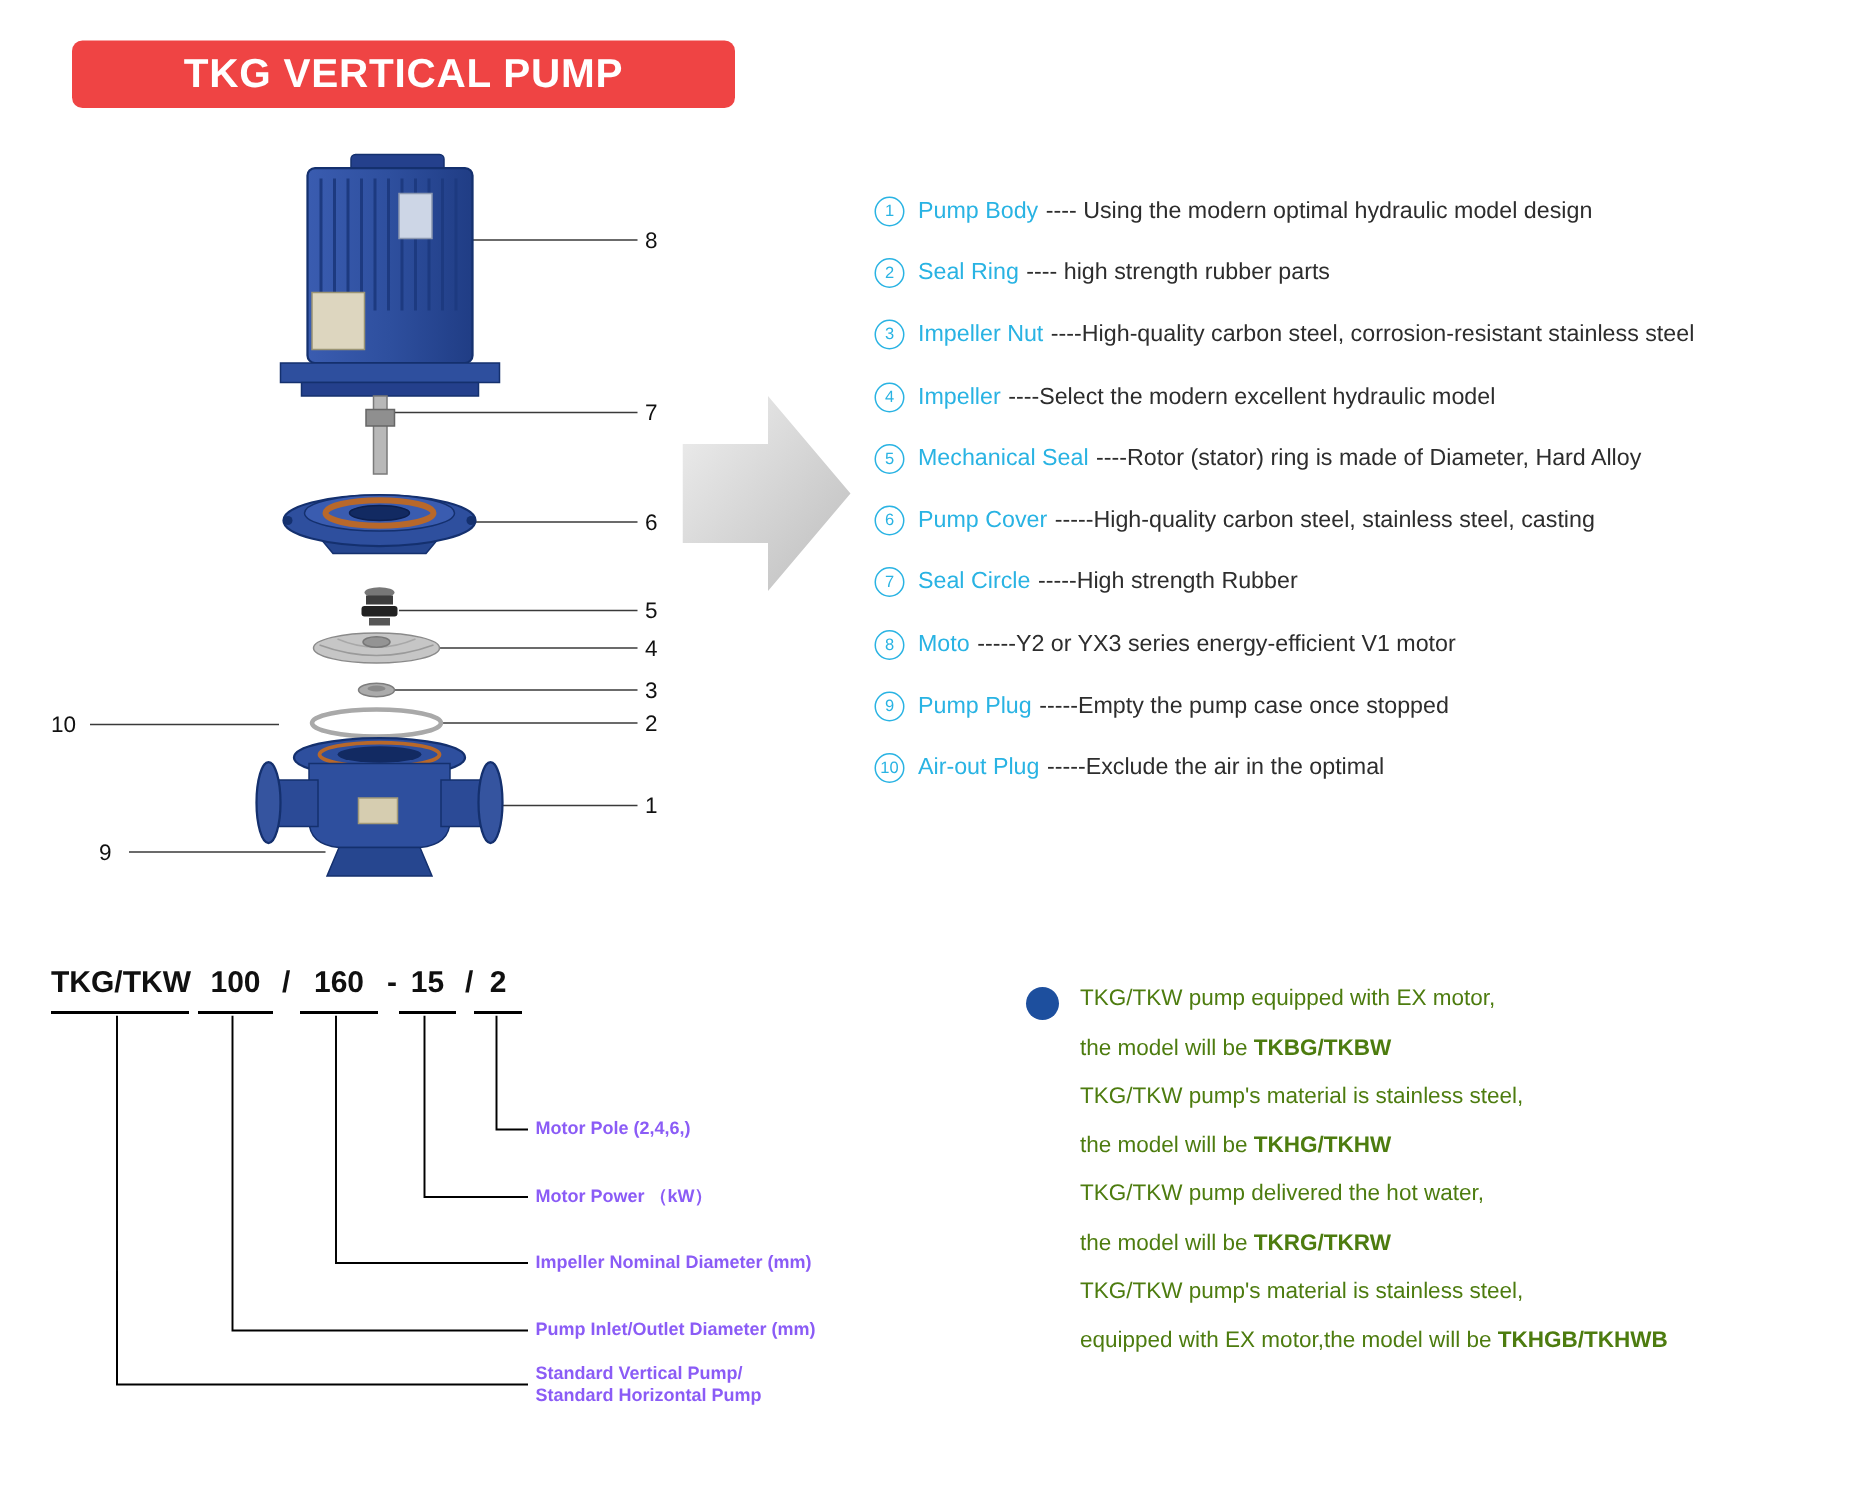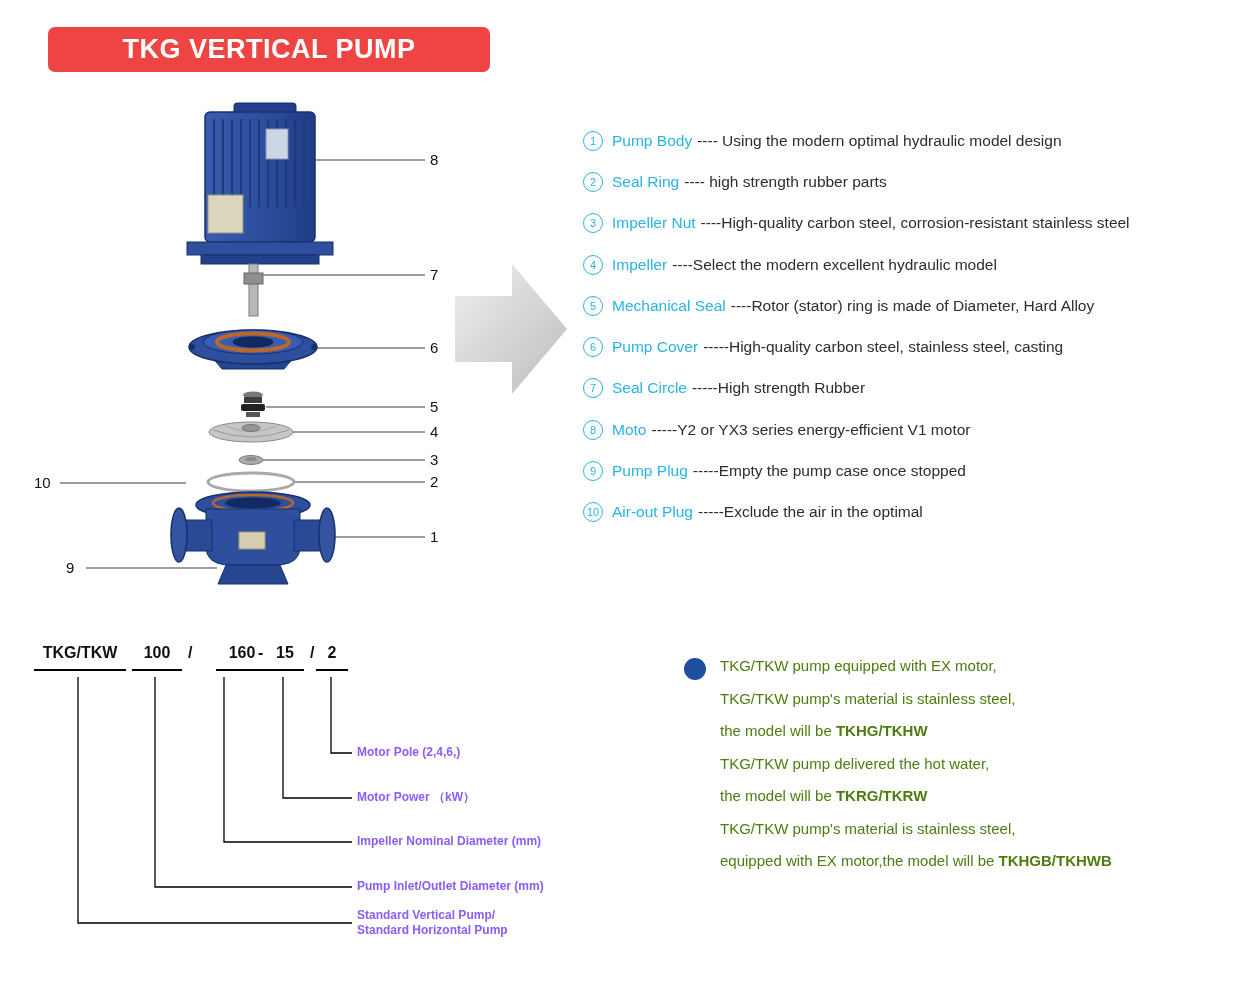--- a/index.html
+++ b/index.html
@@ -19,27 +19,27 @@
   .callout-num{font-size:15px;fill:#111;}
   
   .parts{position:absolute;left:583px;top:120px;}
   .part-row{display:flex;align-items:center;height:41.3px;white-space:nowrap;font-size:15.5px;}
   .pnum{flex:0 0 auto;width:18px;height:18px;border:1px solid #29b3e3;border-radius:50%;
         color:#29b3e3;font-size:11px;line-height:18px;text-align:center;}
   .pname{color:#29b3e3;margin-left:9px;}
   .pdesc{color:#2d2d2d;margin-left:5px;}
   
   .model-row{position:absolute;left:0;top:644px;width:380px;height:34px;
-             font-weight:bold;font-size:16px;color:#101010;}
+             font-weight:bold;font-size:20px;color:#101010;}
   .seg{position:absolute;top:0;text-align:center;border-bottom:2px solid #000;padding-bottom:7px;}
   .sep{position:absolute;top:0;}
   .seg-series{left:34px;width:92px;}
   .seg-inlet{left:132px;width:50px;}
   .sep1{left:188px;}
-  .seg-impeller{left:216px;width:52px;}
+  .seg-impeller{left:200px;width:52px;}
   .sep2{left:258px;}
   .seg-power{left:266px;width:38px;}
   .sep3{left:310px;}
   .seg-pole{left:316px;width:32px;}
   .connector-svg{position:absolute;left:0;top:677px;width:360px;height:280px;}
   .nom-label{position:absolute;left:357px;font-size:12px;font-weight:bold;color:#8b5cf6;white-space:nowrap;line-height:15px;}
   .nl-pole{top:745px;}
   .nl-power{top:790px;}
   .nl-impeller{top:834px;}
   .nl-inlet{top:879px;}
@@ -246,20 +246,23 @@
   <div>Standard Horizontal Pump</div>
 </div>
 
 <div class="notes">
   <span class="bullet"></span>
   <div class="note-lines">
     <div class="note-line">
       <span>TKG/TKW pump equipped with EX motor,</span><span class="note-bold"></span>
     </div>
     <div class="note-line">
+      <span>the model will be </span><span class="note-bold">TKBG/TKBW</span>
+    </div>
+    <div class="note-line">
       <span>TKG/TKW pump's material is stainless steel,</span><span class="note-bold"></span>
     </div>
     <div class="note-line">
       <span>the model will be </span><span class="note-bold">TKHG/TKHW</span>
     </div>
     <div class="note-line">
       <span>TKG/TKW pump delivered the hot water,</span><span class="note-bold"></span>
     </div>
     <div class="note-line">
       <span>the model will be </span><span class="note-bold">TKRG/TKRW</span>

